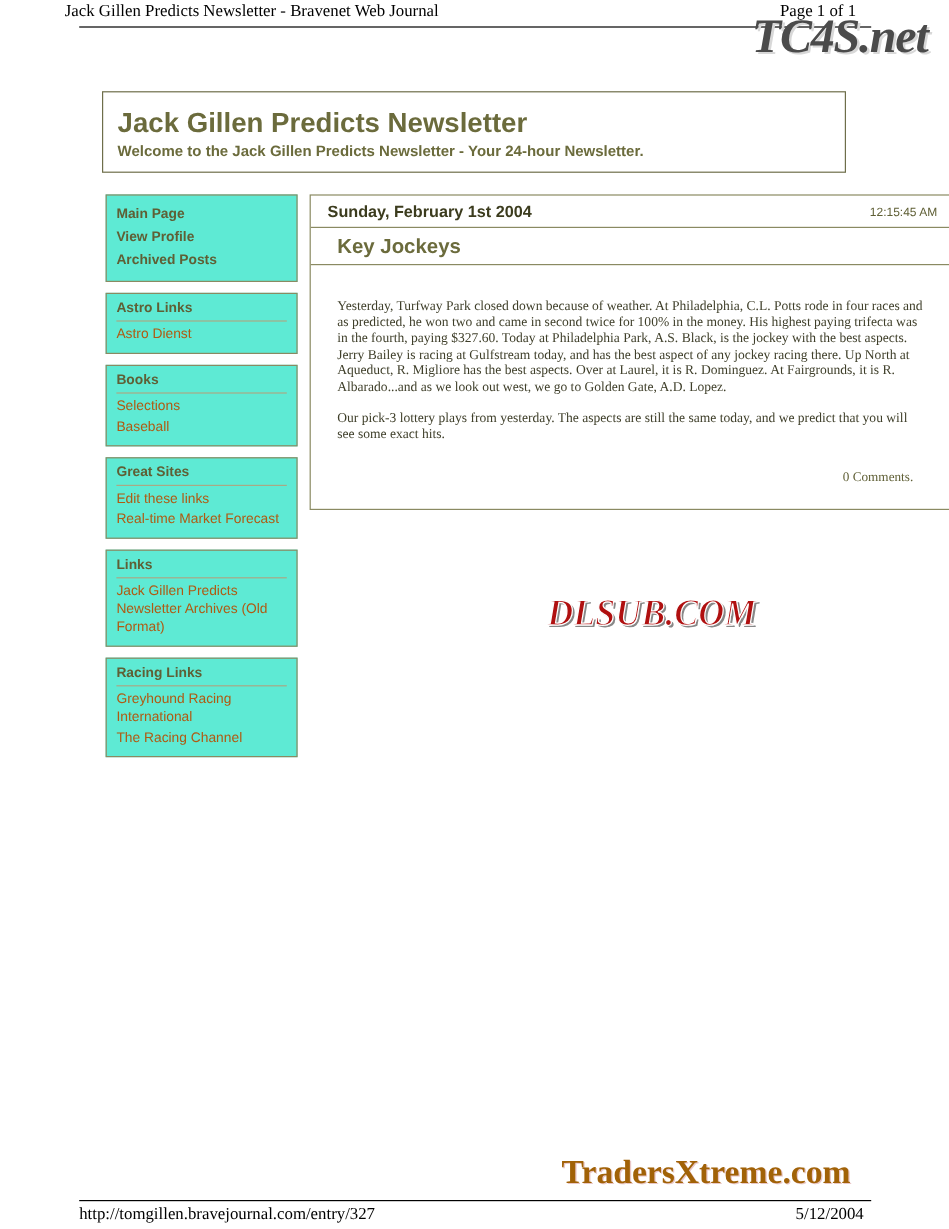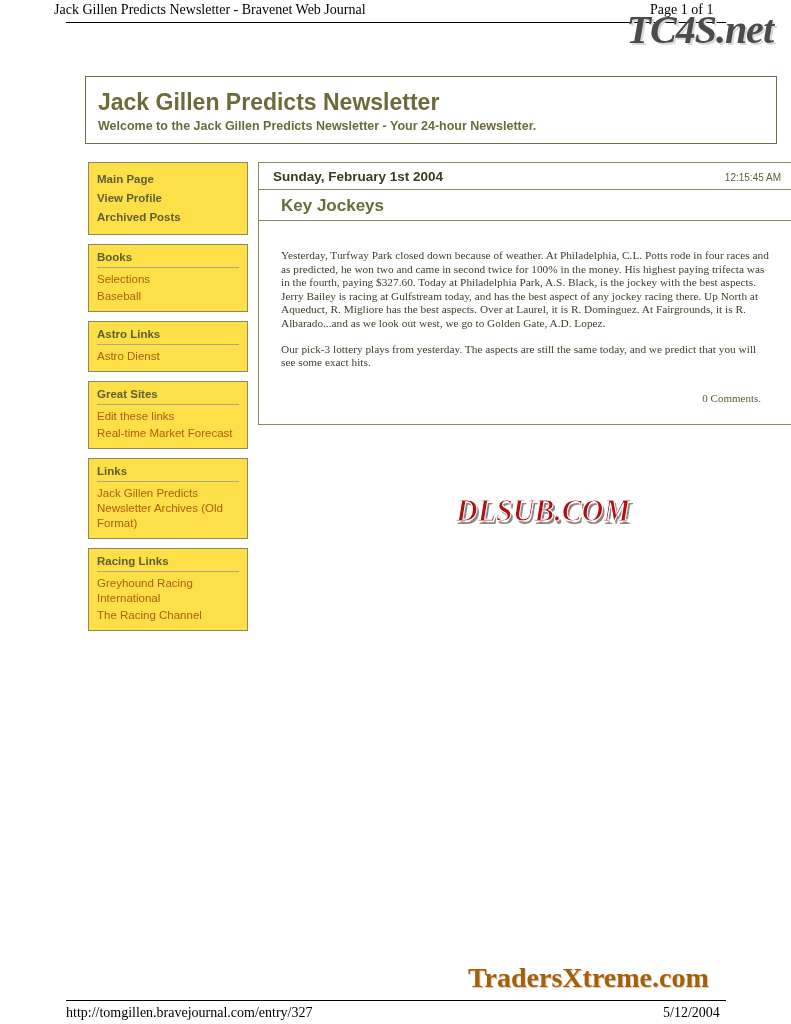--- a/index.html
+++ b/index.html
@@ -68,21 +68,21 @@
     left: 0;
     top: 0;
     width: 791px;
     height: 1024px;
   }
 
   .banner {
     position: absolute;
     left: 85px;
     top: 76px;
-    width: 692px;
+    width: 620px;
     height: 68px;
     border: 1px solid #6e6e4a;
     background: #ffffff;
     box-sizing: border-box;
   }
   .banner h1 {
     margin: 0;
     padding: 12px 0 0 12px;
     font-size: 23px;
     font-weight: bold;
@@ -99,21 +99,21 @@
 
   
   .sidebar {
     position: absolute;
     left: 88px;
     top: 162px;
     width: 160px;
   }
   .side-box {
     border: 1px solid #8a8a62;
-    background: #fde047;
+    background: #5eead4;
     margin-bottom: 9px;
     padding: 6px 8px 7px 8px;
     box-sizing: border-box;
   }
   .side-box .box-title {
     font-size: 11.5px;
     font-weight: bold;
     color: #5f5f35;
     padding-bottom: 4px;
     border-bottom: 1px solid #a9a985;
@@ -278,28 +278,28 @@
 
   <div class="sidebar">
 
     <div class="side-box nav">
       <div class="plain-item">Main Page</div>
       <div class="plain-item">View Profile</div>
       <div class="plain-item">Archived Posts</div>
     </div>
 
     <div class="side-box">
+      <div class="box-title">Astro Links</div>
+      <a href="#">Astro Dienst</a>
+    </div>
+
+    <div class="side-box">
       <div class="box-title">Books</div>
       <a href="#">Selections</a>
       <a href="#">Baseball</a>
-    </div>
-
-    <div class="side-box">
-      <div class="box-title">Astro Links</div>
-      <a href="#">Astro Dienst</a>
     </div>
 
     <div class="side-box">
       <div class="box-title">Great Sites</div>
       <a href="#">Edit these links</a>
       <a href="#">Real-time Market Forecast</a>
     </div>
 
     <div class="side-box">
       <div class="box-title">Links</div>

